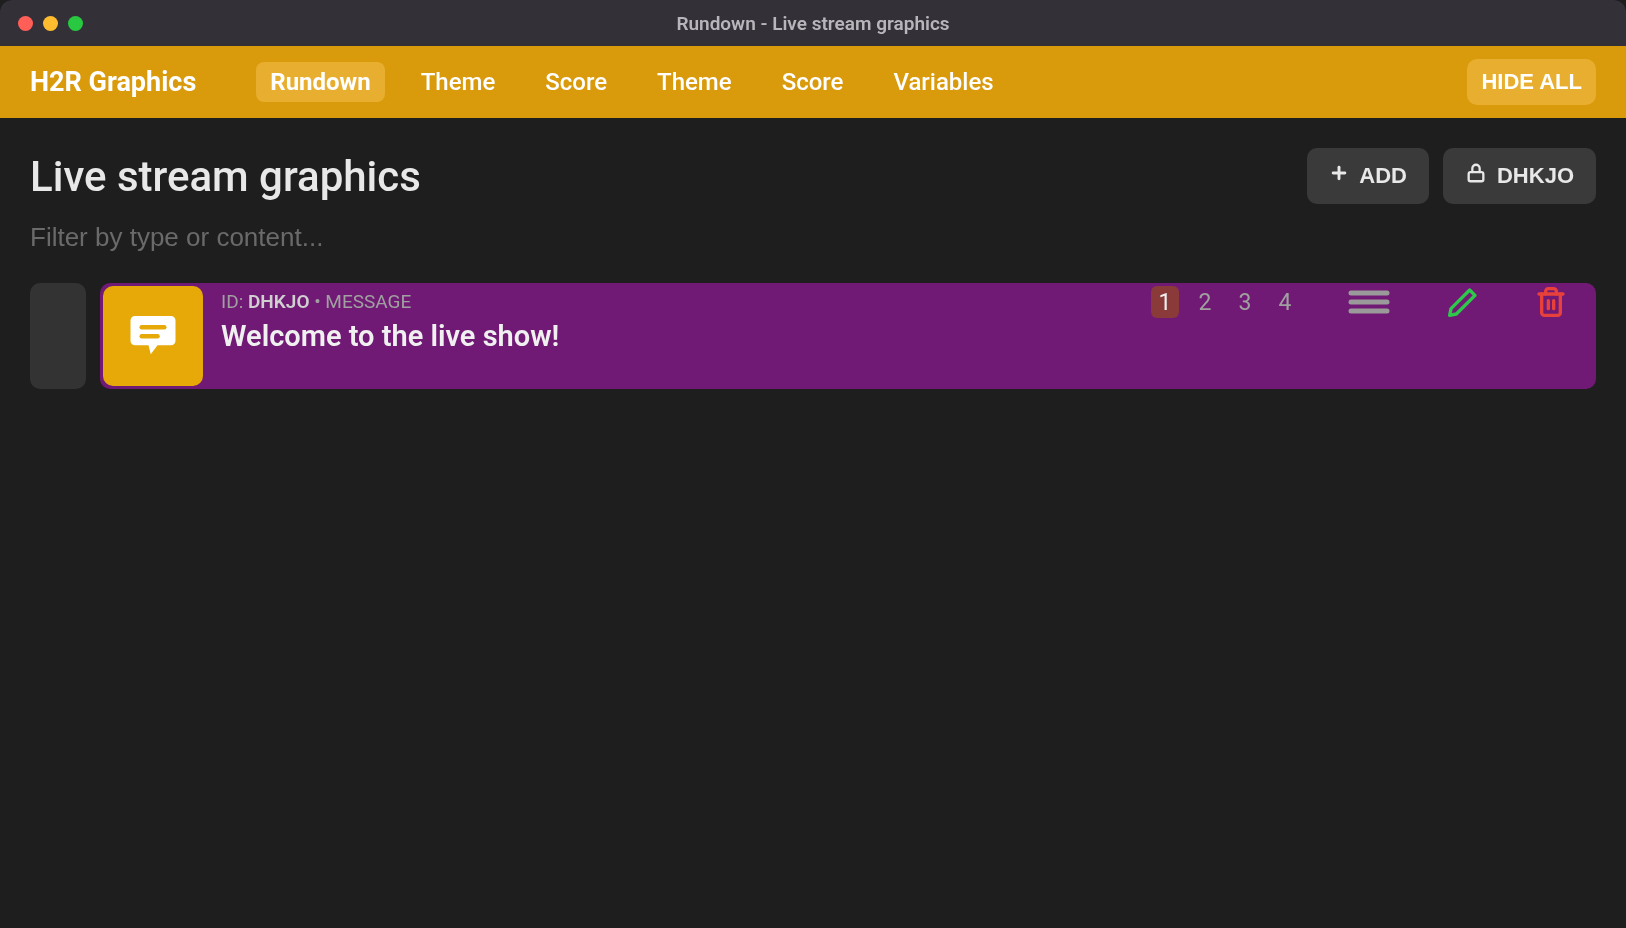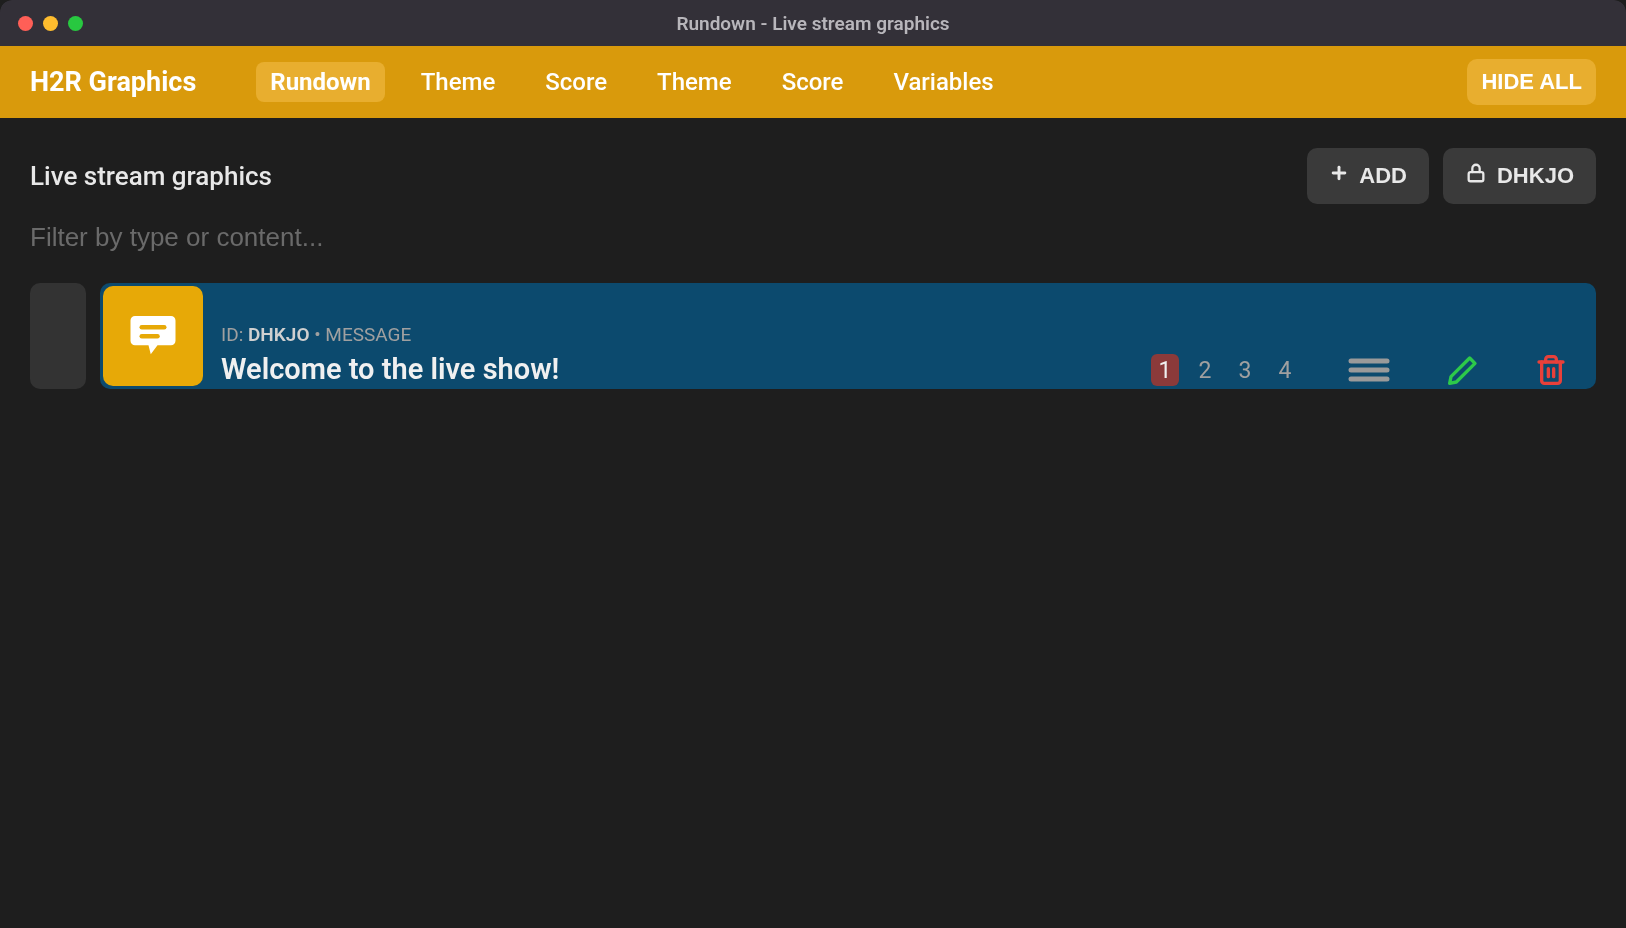--- a/index.html
+++ b/index.html
@@ -89,21 +89,21 @@
     }
     .content {
       padding: 30px;
     }
     .content-header {
       display: flex;
       align-items: center;
       margin-bottom: 18px;
     }
     .page-title {
-      font-size: 26px;
+      font-size: 42px;
       font-weight: 500;
       color: #e8e8e8;
       flex: 1;
     }
     .header-actions {
       display: flex;
       gap: 14px;
       padding-left: 16px;
     }
     .header-btn {
@@ -136,24 +136,24 @@
       gap: 14px;
       align-items: stretch;
     }
     .drag-handle-col {
       width: 56px;
       background: #333333;
       border-radius: 10px;
     }
     .rundown-item {
       flex: 1;
-      background: #0c4a6e;
-      border-radius: 10px;
-      display: flex;
-      align-items: flex-end;
+      background: #701a75;
+      border-radius: 10px;
+      display: flex;
+      align-items: flex-start;
       padding: 3px;
       gap: 18px;
     }
     .item-icon {
       width: 100px;
       height: 100px;
       background: #e7a907;
       border-radius: 10px;
       display: flex;
       align-items: center;

